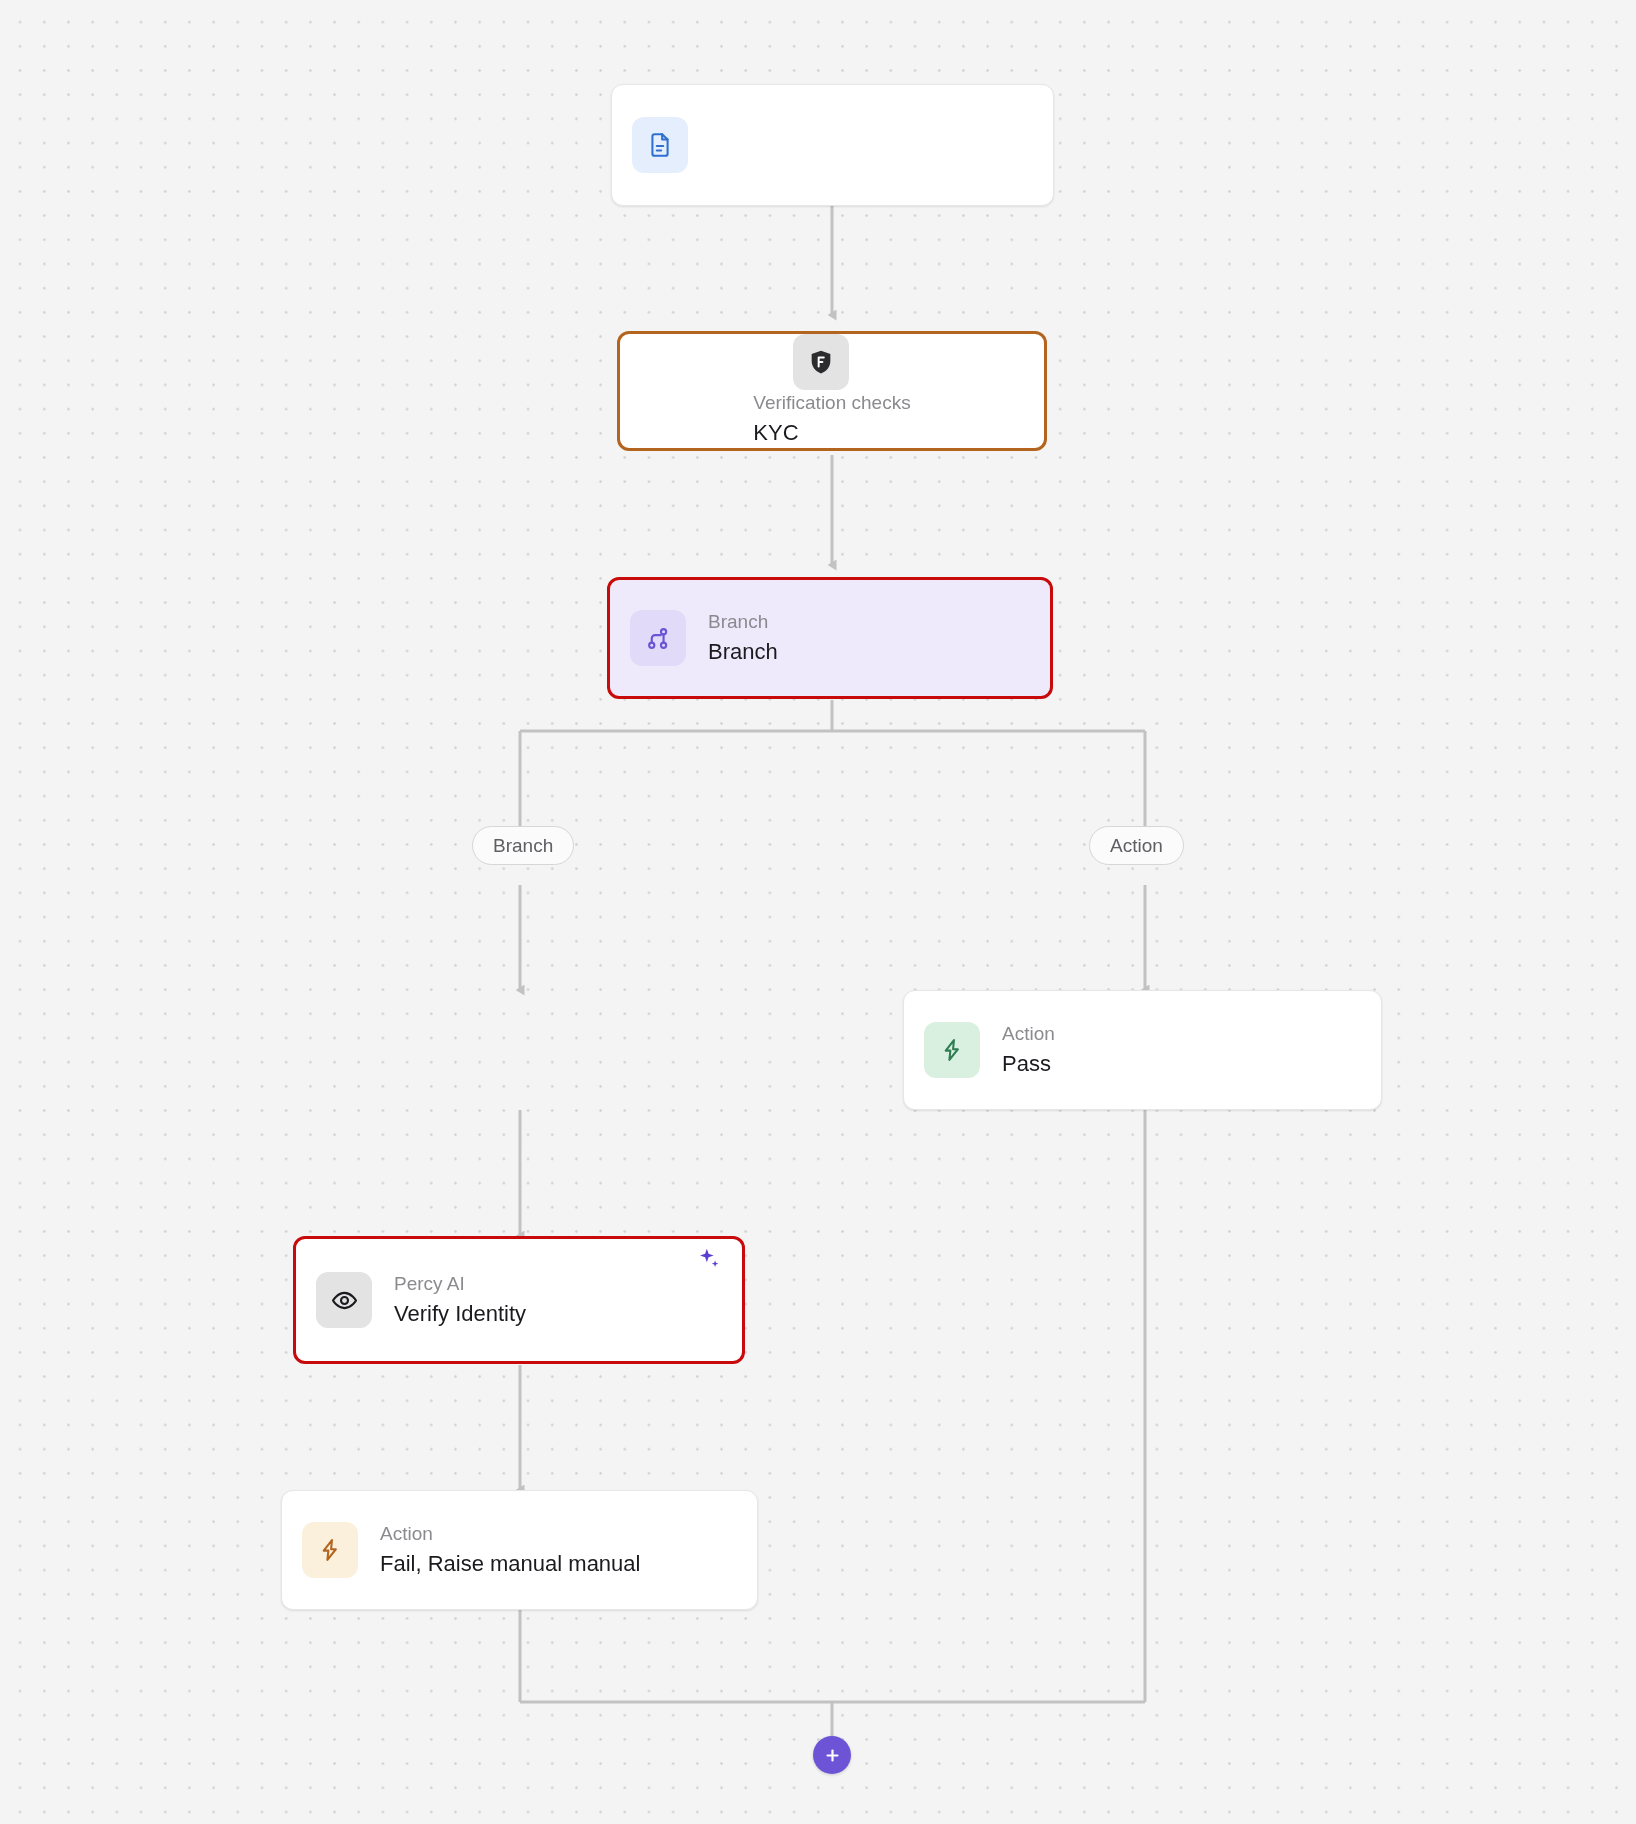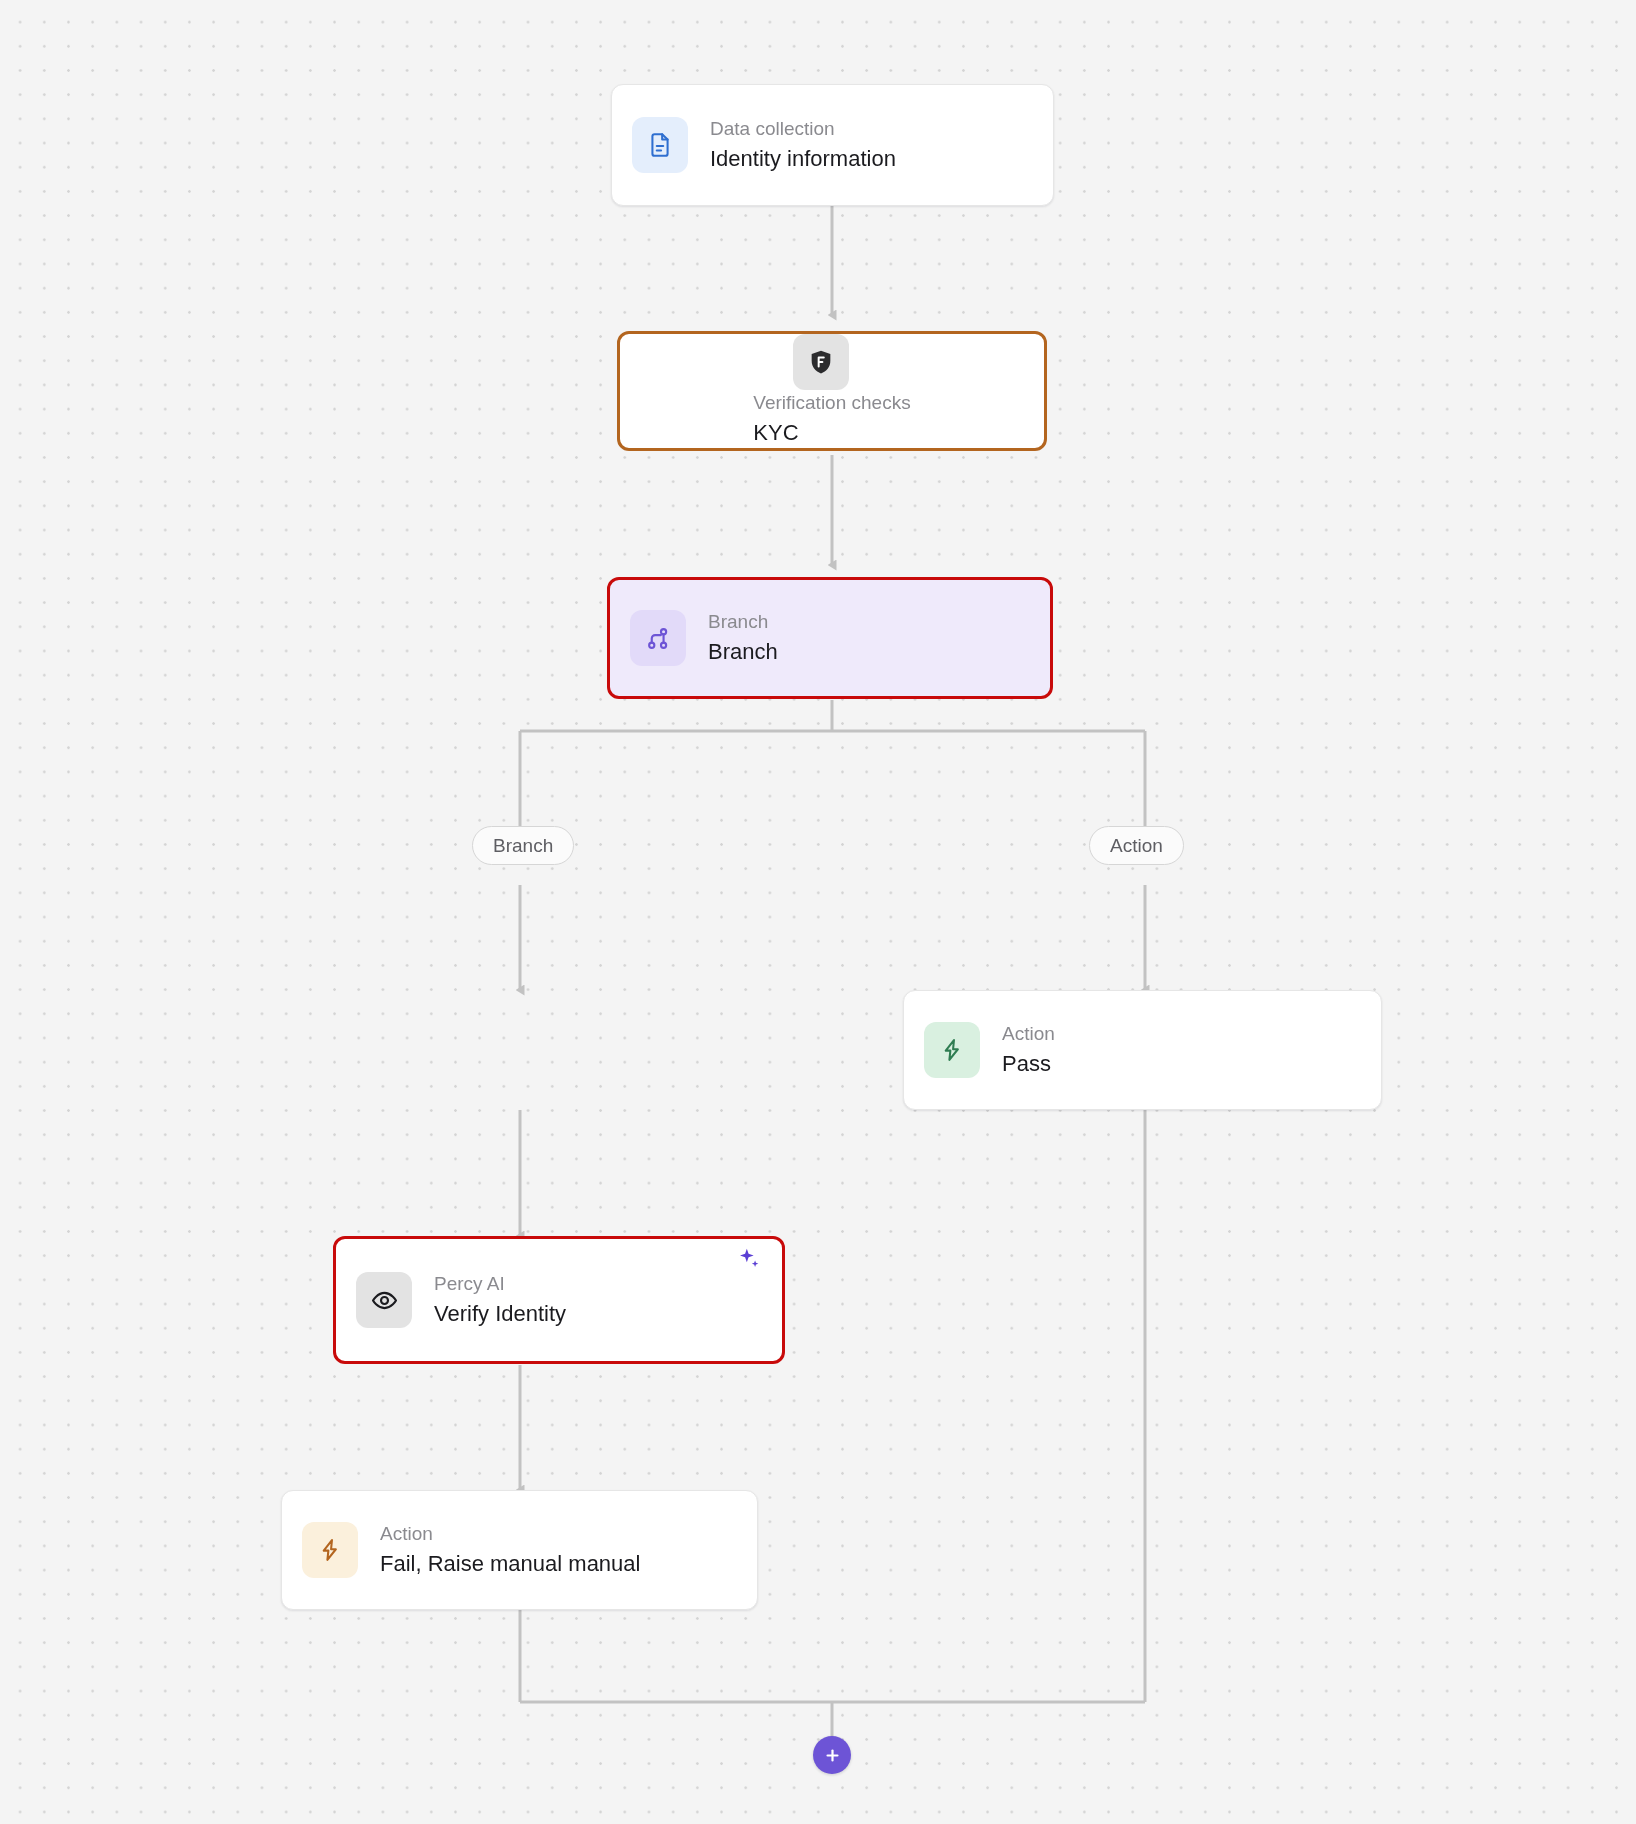--- a/index.html
+++ b/index.html
@@ -162,24 +162,20 @@
 
   <div class="node" style="left:611px; top:84px; width:443px; height:122px;">
     <span class="node-icon icon-blue">
       <svg width="26" height="26" viewBox="0 0 24 24" fill="none" stroke="#2f6fd0" stroke-width="1.9" stroke-linecap="round" stroke-linejoin="round">
         <path d="M14 2H7a2 2 0 0 0-2 2v16a2 2 0 0 0 2 2h10a2 2 0 0 0 2-2V7z"></path>
         <path d="M14 2v5h5"></path>
         <path d="M9 13h6"></path>
           <path d="M9 17h4"></path>
       </svg>
     </span>
-    <span class="node-text">
-      <span class="node-kind">Data collection</span>
-      <span class="node-title">Identity information</span>
-    </span>
   </div>
 
   <div class="node selected-orange" style="left:617px; top:331px; width:430px; height:120px;">
     <span class="node-icon icon-grey">
       <svg width="28" height="28" viewBox="0 0 24 24">
         <path d="M12 2.4 L20 5.2 V11.2 C20 16.4 16.6 20.3 12 21.8 C7.4 20.3 4 16.4 4 11.2 V5.2 Z" fill="#2c2c2e"></path>
         <path d="M10 8.2 h4.4 M10 11.9 h3.2 M10 8.2 v7.6" stroke="#ffffff" stroke-width="1.7" stroke-linecap="round" fill="none"></path>
       </svg>
     </span>
     <span class="node-text">
@@ -214,21 +210,21 @@
       <svg width="26" height="26" viewBox="0 0 24 24" fill="none" stroke="#2f7d52" stroke-width="1.9" stroke-linecap="round" stroke-linejoin="round">
         <path d="M13.8 2.8 L6.2 12.6 h4.3 L9.6 21.2 L17.4 11.3 h-4.4 z"></path>
       </svg>
     </span>
     <span class="node-text">
       <span class="node-kind">Action</span>
       <span class="node-title">Pass</span>
     </span>
   </div>
 
-  <div class="node selected-red" style="left:293px; top:1236px; width:452px; height:128px;margin-left:40px;">
+  <div class="node selected-red" style="left:293px; top:1236px; width:452px; height:128px;">
     <span class="node-icon icon-grey">
       <svg width="27" height="27" viewBox="0 0 24 24" fill="none" stroke="#1b1b1f" stroke-width="1.9" stroke-linecap="round" stroke-linejoin="round">
         <path d="M1.8 12 S5.6 5.2 12 5.2 22.2 12 22.2 12 18.4 18.8 12 18.8 1.8 12 1.8 12z"></path>
         <circle cx="12" cy="12" r="3.1"></circle>
       </svg>
     </span>
     <span class="node-text">
       <span class="node-kind">Percy AI</span>
       <span class="node-title">Verify Identity</span>
     </span>

